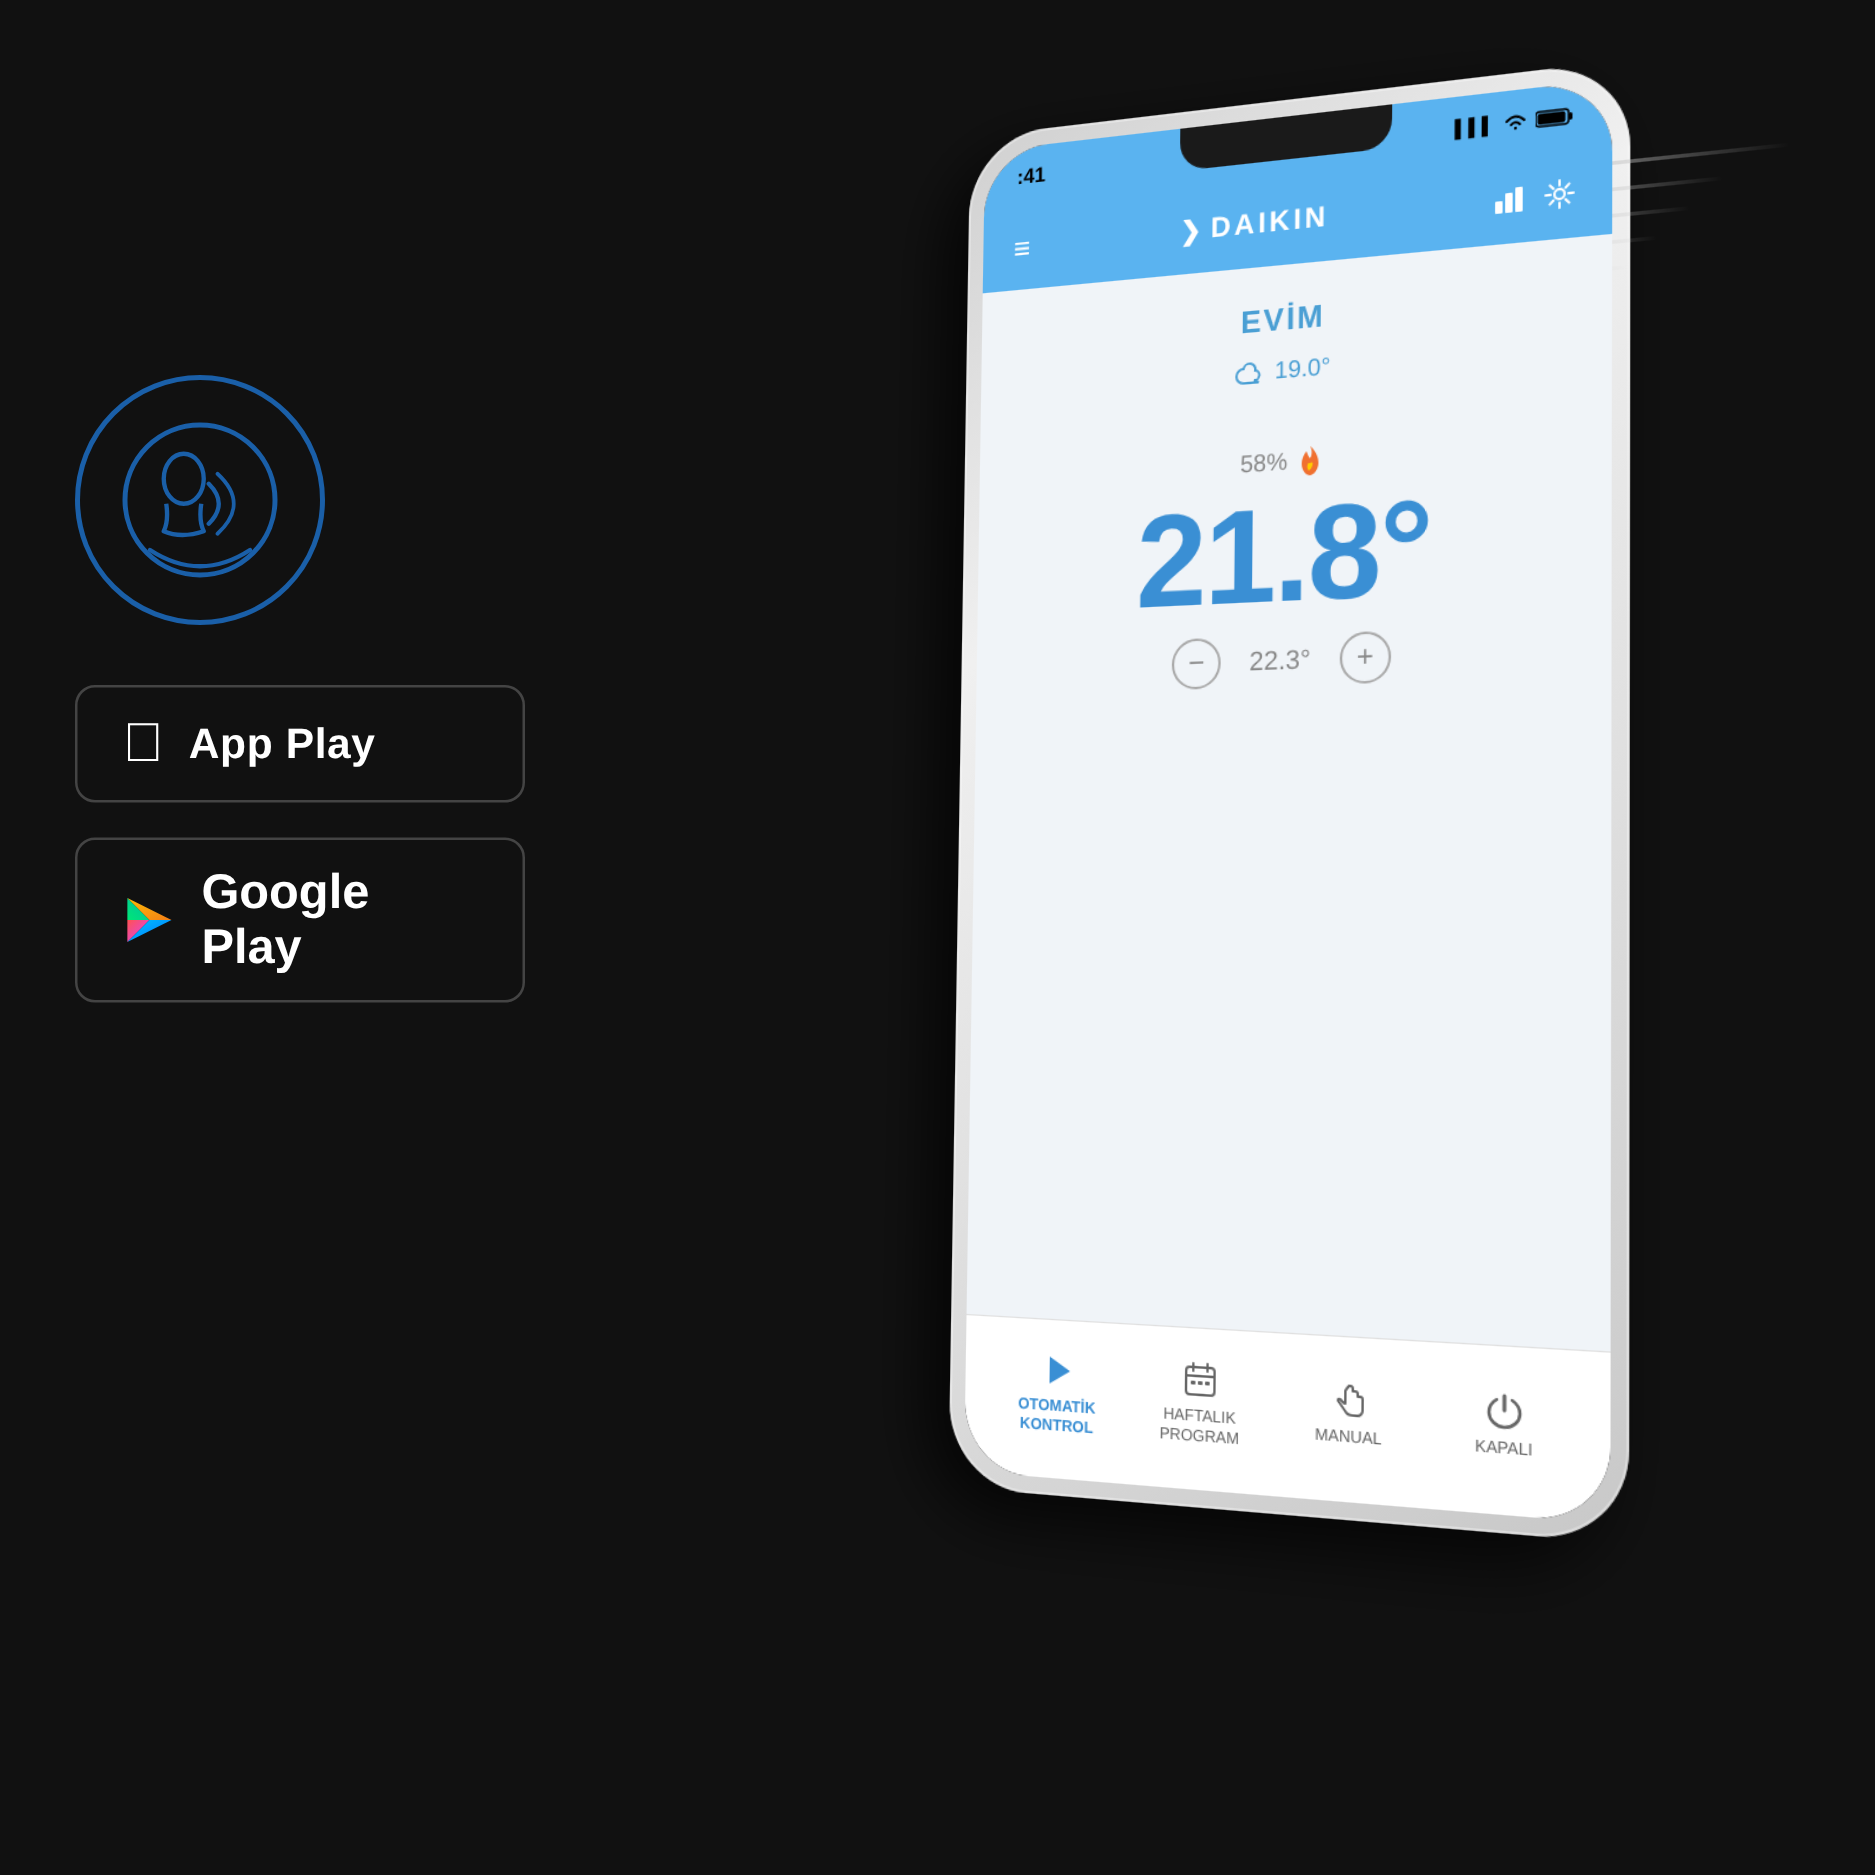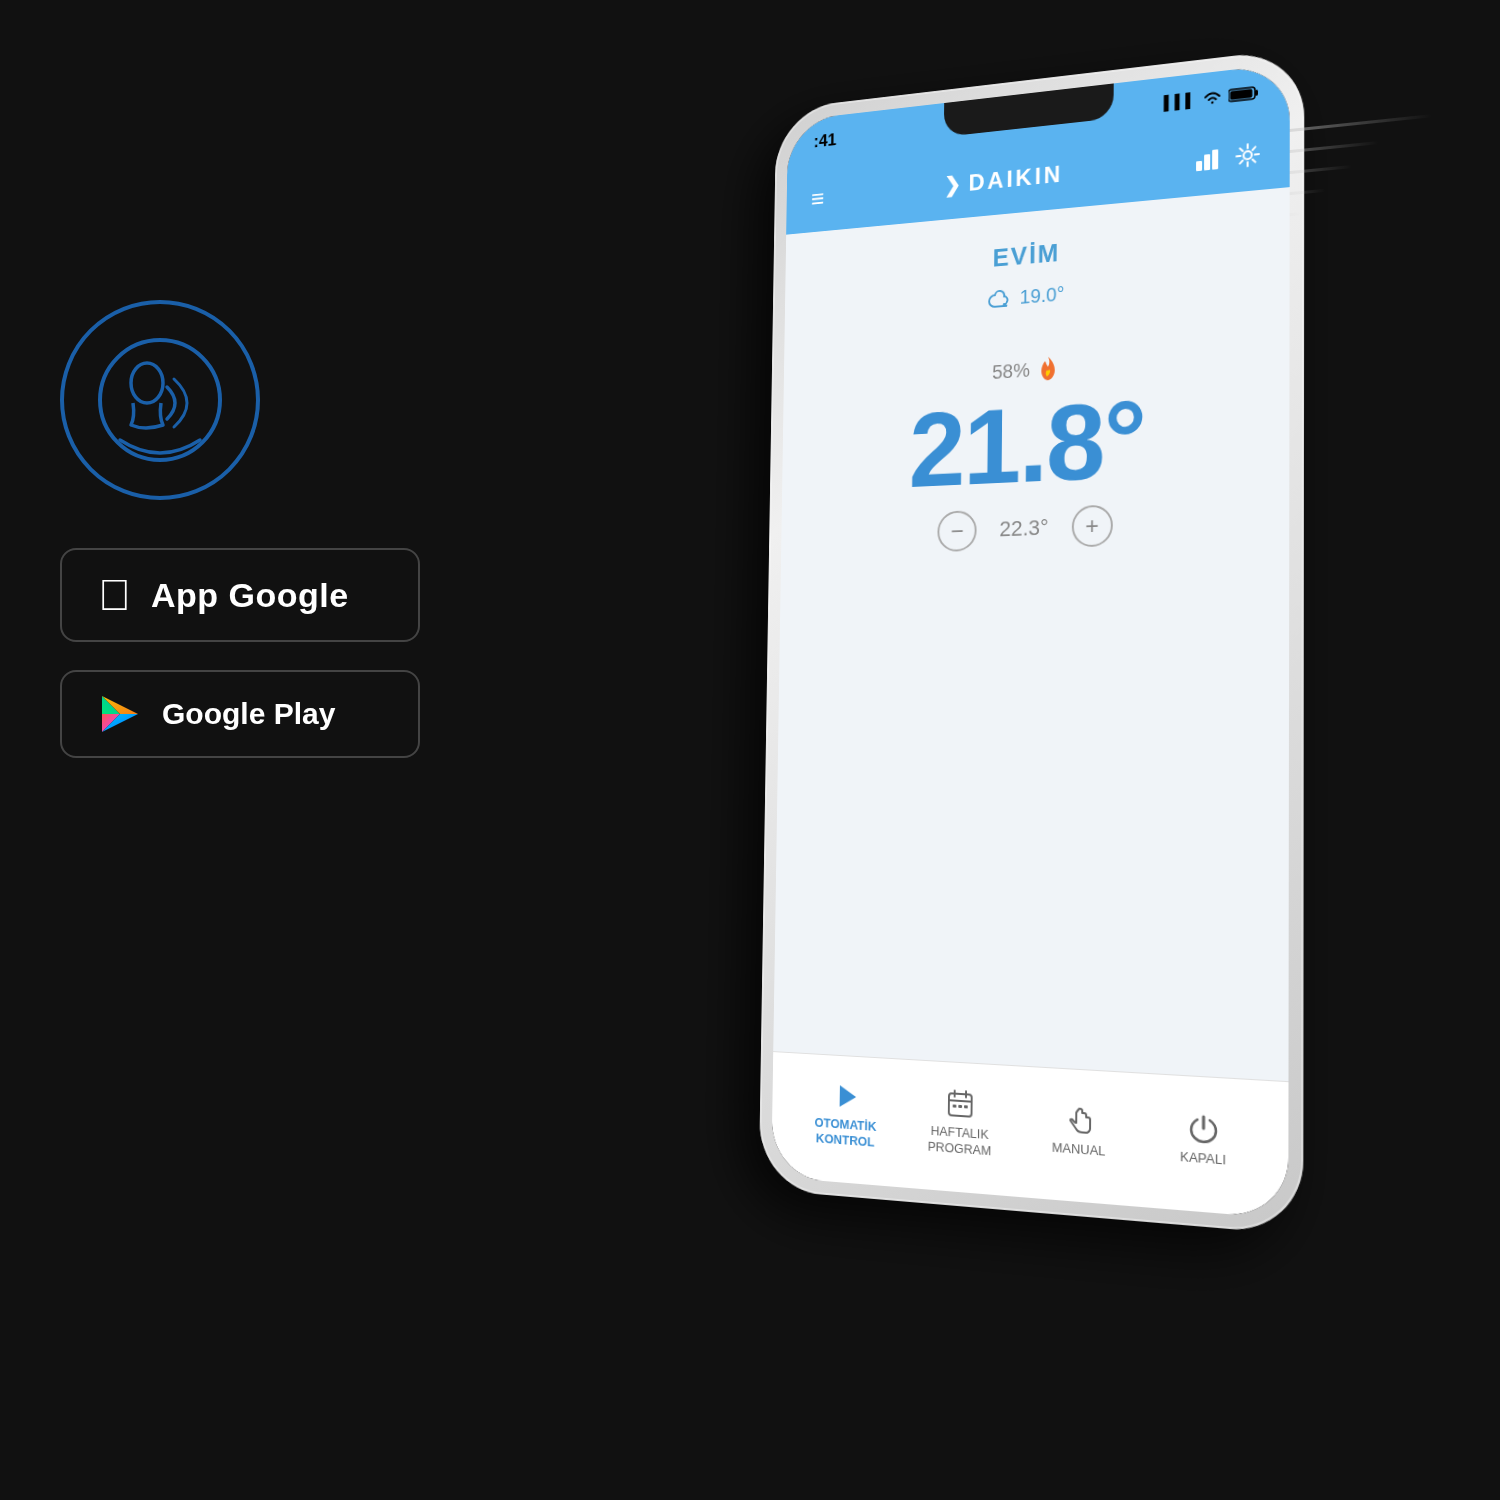--- a/index.html
+++ b/index.html
@@ -112,21 +112,21 @@
       border-radius: 16px;
       padding: 20px 36px;
       display: flex;
       align-items: center;
       gap: 20px;
       width: 360px;
     }
 
     .google-play-text {
       color: #fff;
-      font-size: 30px;
+      font-size: 39px;
       font-weight: 600;
     }
 
     
     .phone-wrapper {
       position: absolute;
       right: 80px;
       top: 60px;
       width: 680px;
       height: 1360px;
@@ -352,21 +352,21 @@
         <path d="M72 52 Q80 60 80 68 Q80 76 72 84" stroke="#1a5fa8" stroke-width="3.5" fill="none" stroke-linecap="round"></path>
         <path d="M79 44 Q92 56 92 68 Q92 80 79 92" stroke="#1a5fa8" stroke-width="3" fill="none" stroke-linecap="round"></path>
 
         <path d="M25 105 Q45 118 65 118 Q85 118 105 105" stroke="#1a5fa8" stroke-width="3.5" fill="none" stroke-linecap="round"></path>
       </svg>
     </div>
 
 
     <div class="app-store-badge">
       <span class="apple-icon"></span>
-      <span class="app-store-text">App Google</span>
+      <span class="app-store-text">App Play</span>
     </div>
 
     <div class="google-play-badge">
 
       <svg width="44" height="44" viewBox="0 0 44 44">
         <defs>
           <linearGradient id="g1" x1="0%" y1="0%" x2="100%" y2="100%">
             <stop offset="0%" style="stop-color:#00C6FF"></stop>
             <stop offset="100%" style="stop-color:#0072FF"></stop>
           </linearGradient>

